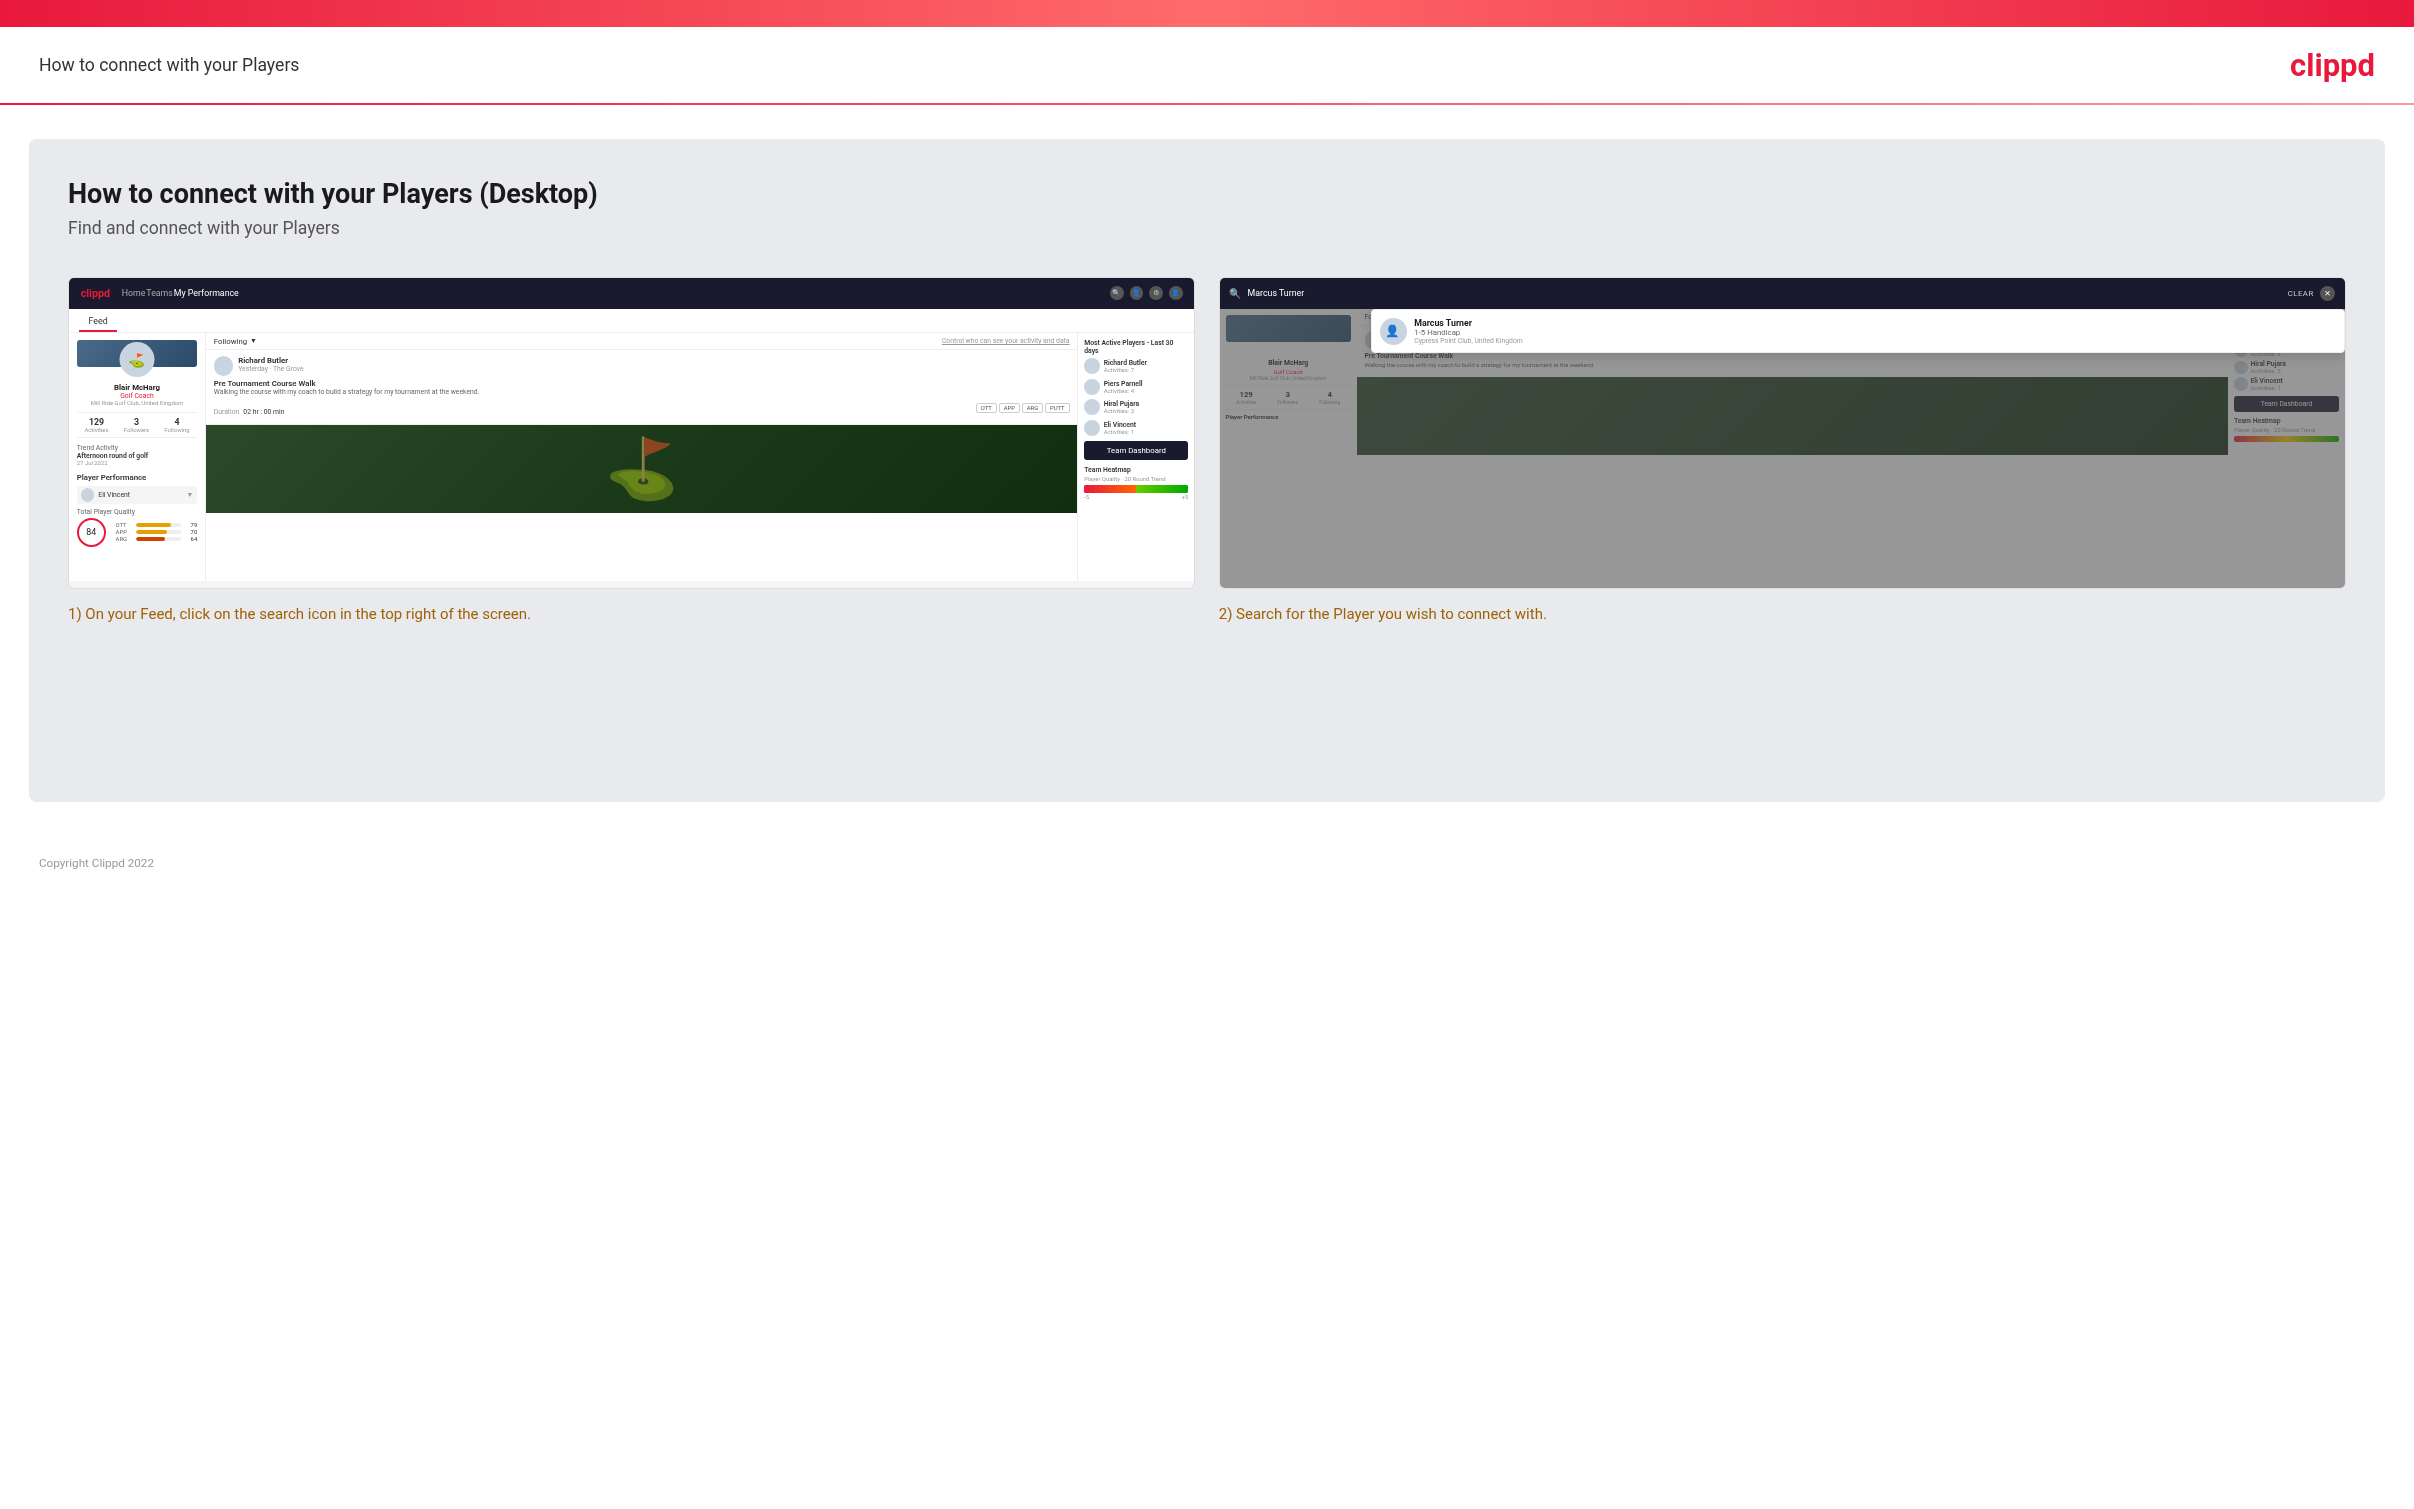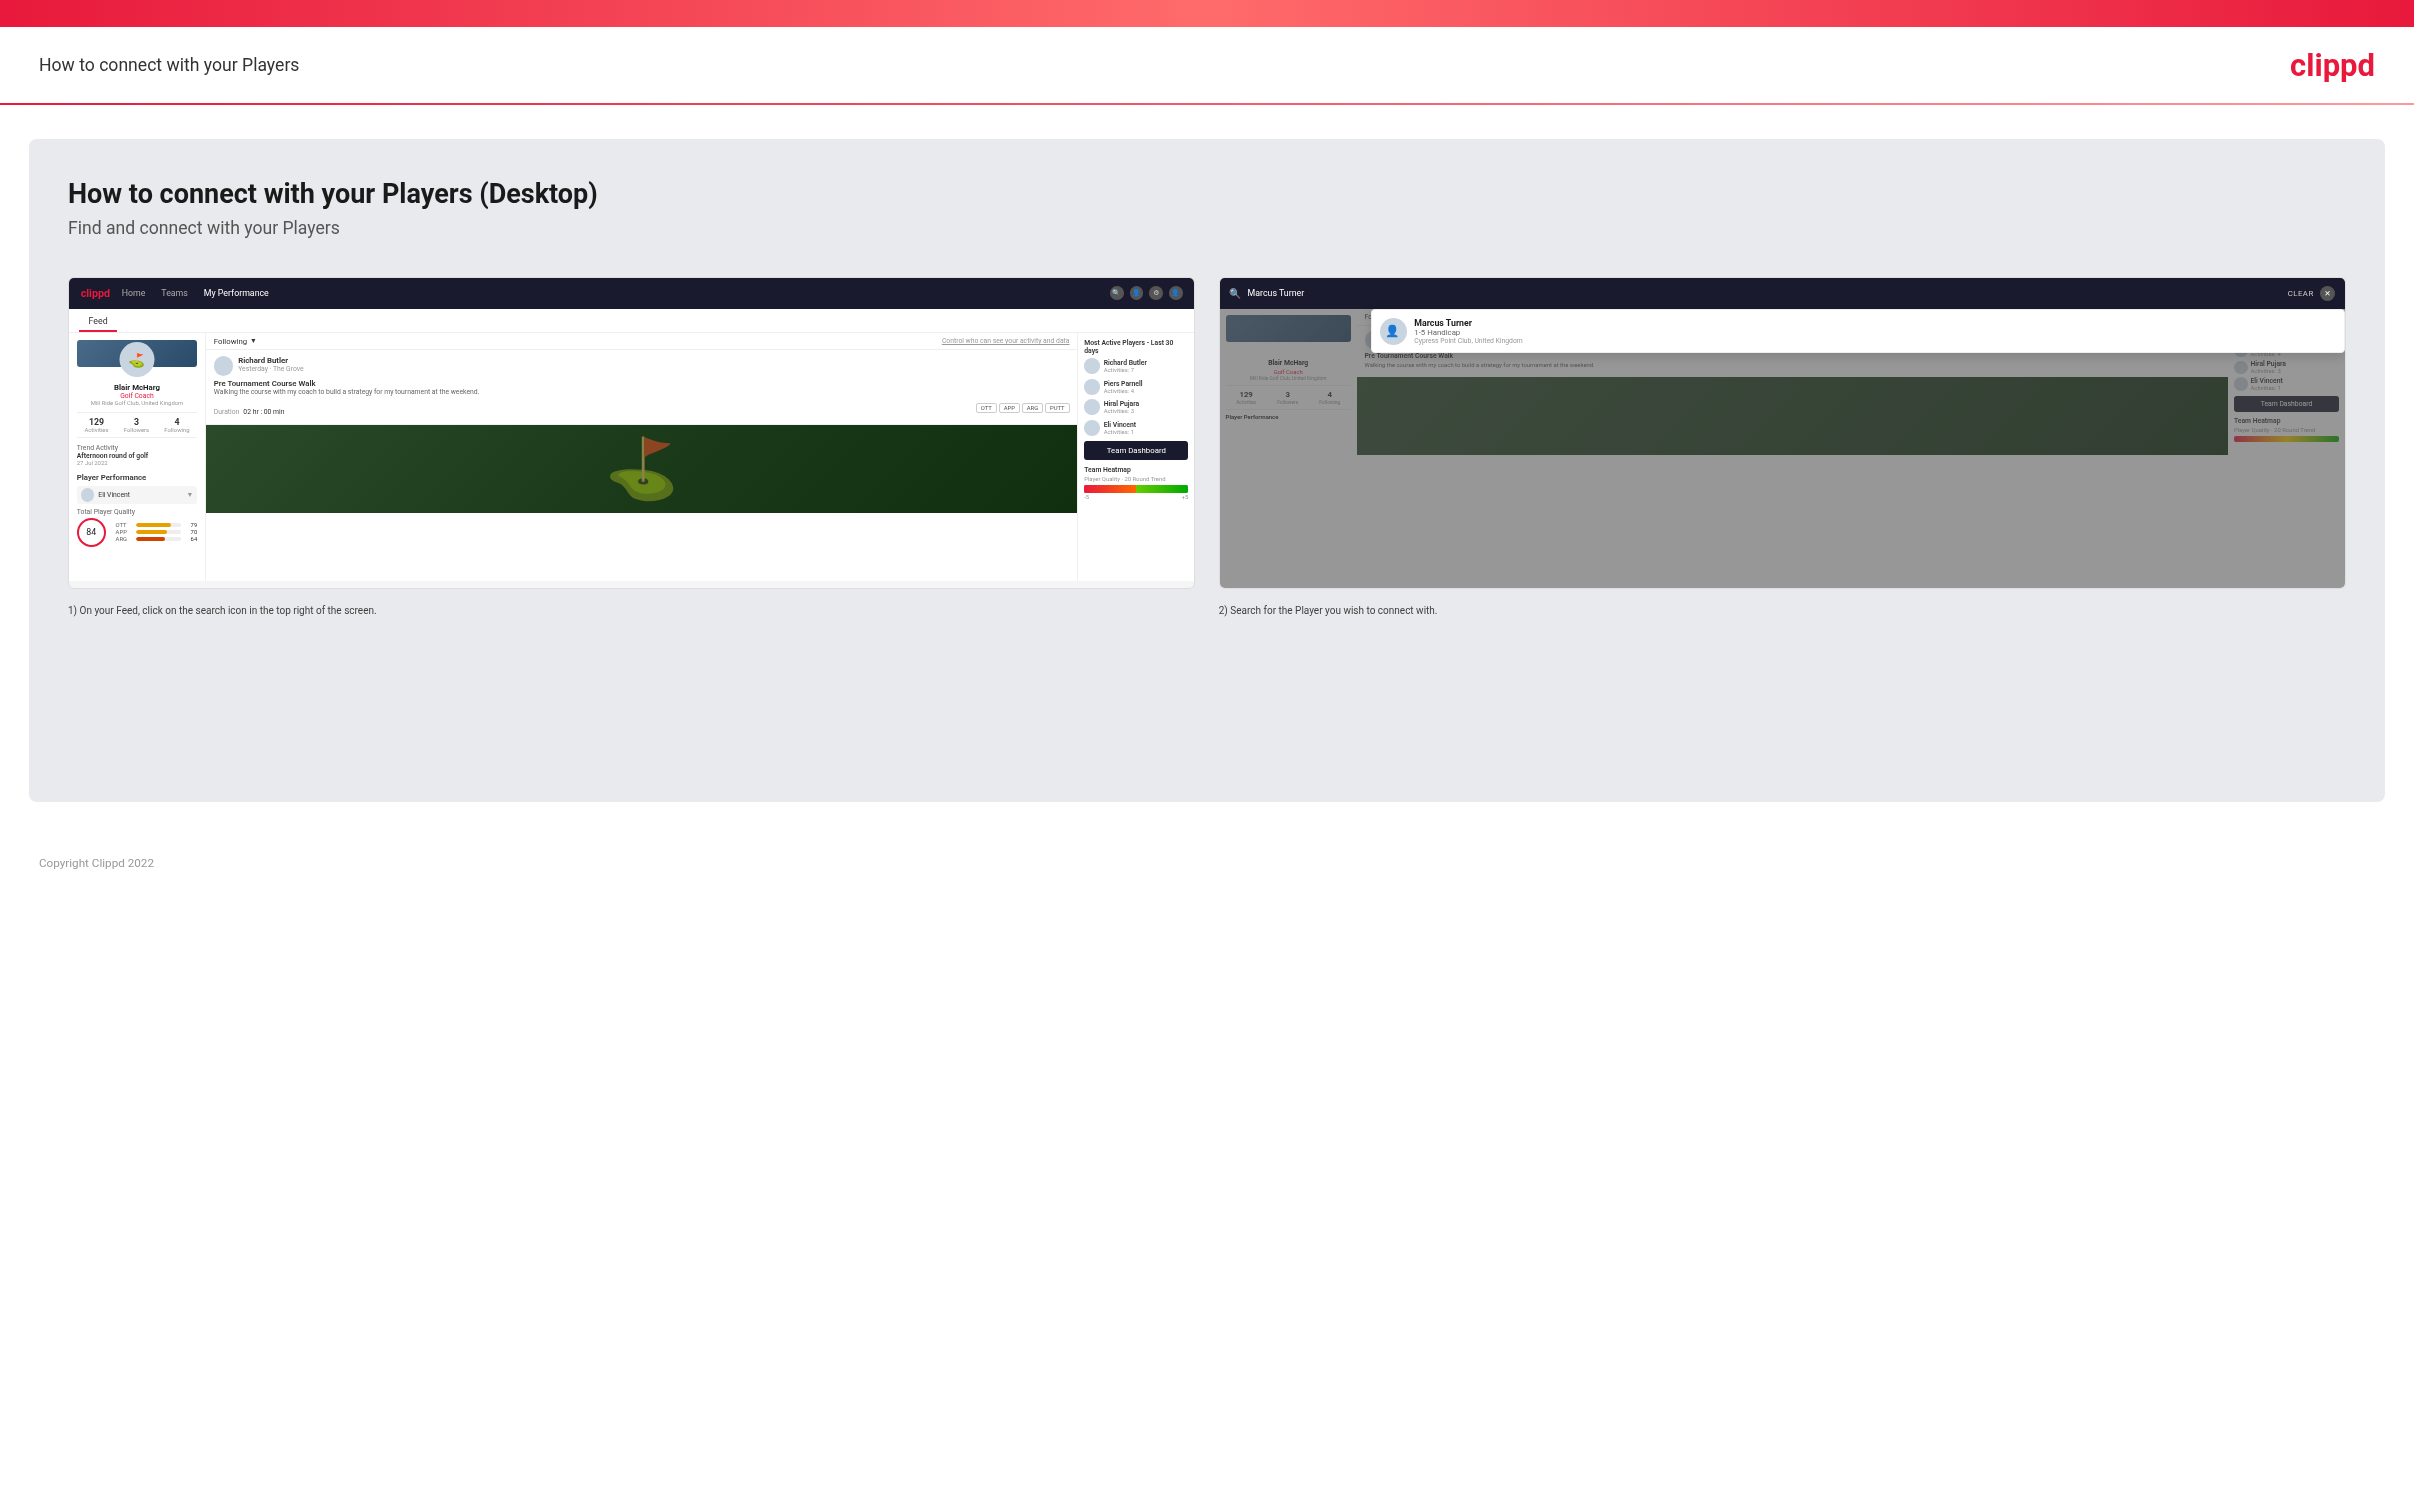--- a/index.html
+++ b/index.html
@@ -98,21 +98,21 @@
       gap: 11.7px;
       height: 31px;
     }
     .app-nav-logo {
       color: #e8193c;
       font-weight: 700;
       font-size: 10.7px;
     }
     .app-nav-items {
       display: flex;
-      gap: 16px;
+      gap: 1px;
       flex: 1;
       text-align: right;
     }
     .app-nav-item {
       color: #aaa;
       font-size: 8.8px;
     }
     .app-nav-item.active {
       color: #fff;
     }
@@ -580,22 +580,22 @@
       font-size: 7.8px;
       color: #666;
     }
     .search-result-club {
       font-size: 6.8px;
       color: #999;
     }
 
     
     .step-desc {
-      font-size: 10px;
-      color: #404040;
+      font-size: 15px;
+      color: #a16207;
       line-height: 1.4;
     }
 
     
     .footer {
       padding: 19.5px 39px;
       font-size: 11.7px;
       color: #999;
     }
   </style>

